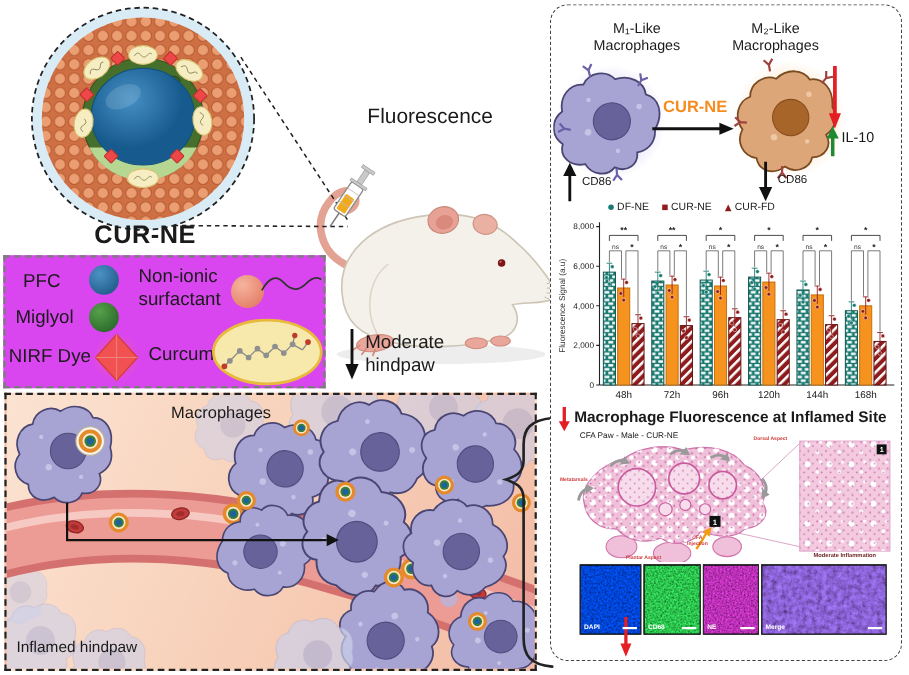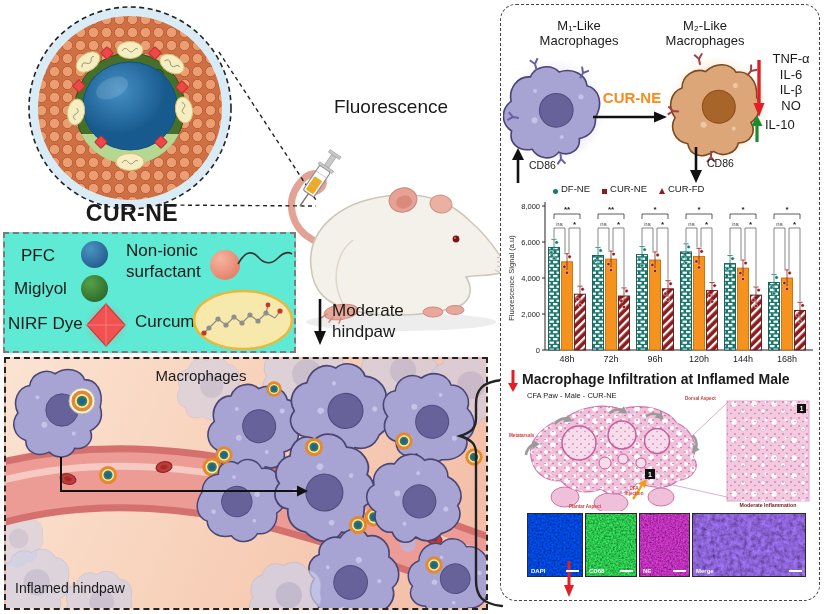--- a/index.html
+++ b/index.html
@@ -13,21 +13,21 @@
   .leg-txt{font-size:17px}
   .rat-title{font-size:19px;line-height:22px}
   .hind-txt{font-size:17px;line-height:21px}
   .tp-title{font-size:15px;line-height:17px;font-weight:normal}
   .tp-cap{font-size:14px}
   .m-title{font-size:13px;line-height:15px}
   .curne{color:#f68b1f;font-weight:bold;font-size:15px}
   .cd86{font-size:10.5px}
   .cyt{font-size:13px;line-height:15.5px}
   .chart-leg{display:flex;gap:12px;align-items:center;font-size:9.5px}
-  .chart-leg .it{display:flex;align-items:flex-end;gap:3px}
+  .chart-leg .it{display:flex;align-items:center;gap:3px}
   .mk{width:5px;height:5px;display:inline-block}
   .mk.circle{border-radius:50%}
   .mk.triangle{width:0;height:0;border-left:3.5px solid transparent;border-right:3.5px solid transparent;border-bottom:6px solid #8e1c1c;background:none!important}
   .inf-title{font-weight:bold;font-size:14px;white-space:nowrap}
   .histo-cap{font-weight:normal;font-size:7.5px}
   .hlbl{font-size:4.6px;color:#cf3a3a;font-weight:bold;line-height:5px}
   .hlbl.dark{color:#6b1d1d}
   .fl-box{position:absolute;overflow:hidden;background:#000;border:1px solid #2a2a2a}
   .fl-lbl{position:absolute;left:3px;bottom:2px;color:#fff;font-size:6px;font-weight:bold;z-index:2}
   .fl-sb{position:absolute;right:3px;bottom:4px;width:13px;height:2.2px;background:#fff;z-index:2}
@@ -164,21 +164,21 @@
       <rect x="-4.5" y="-4.5" width="9" height="9" rx="1" transform="translate(85,53) rotate(45)"></rect>
       <rect x="-4.5" y="-4.5" width="9" height="9" rx="1" transform="translate(133,53) rotate(45)"></rect>
       <rect x="-4.5" y="-4.5" width="9" height="9" rx="1" transform="translate(57,86) rotate(45)"></rect>
       <rect x="-4.5" y="-4.5" width="9" height="9" rx="1" transform="translate(160,87) rotate(45)"></rect>
       <rect x="-4.5" y="-4.5" width="9" height="9" rx="1" transform="translate(79,142) rotate(45)"></rect>
       <rect x="-4.5" y="-4.5" width="9" height="9" rx="1" transform="translate(139,142) rotate(45)"></rect>
     </g>
   </svg>
   <div class="abs big-label ctr" style="left:62px;top:200px;width:140px">CUR-NE</div>
 
-  <div class="abs" style="left:3px;top:232px;width:293px;height:121px;border:2px dashed #7c7c7c;background:#5eead4">
+  <div class="abs" style="left:3px;top:232px;width:293px;height:121px;border:2px dashed #7c7c7c;background:#d946ef">
     <div class="abs leg-txt" style="left:16px;top:12px">PFC</div>
     <span class="abs sphere" style="left:76px;top:7px;width:27px;height:27px;background:radial-gradient(circle at 35% 30%,#4b92c4,#174f7c)"></span>
     <div class="abs leg-txt" style="left:121px;top:6px;line-height:21px">
       <div>Non-ionic</div>
       <div>surfactant</div>
     </div>
     <span class="abs sphere" style="left:205px;top:16px;width:30px;height:30px;background:radial-gradient(circle at 35% 30%,#f6b49e,#e0715a)"></span>
     <svg class="abs" style="left:231px;top:10px" width="58" height="30">
         <path d="M2,20 q10,-18 20,-7 q10,11 20,1 q8,-8 14,-4" stroke="#333" stroke-width="1.6" fill="none"></path>
       </svg>
@@ -384,26 +384,20 @@
     <svg class="abs" style="left:188px;top:140px" width="14" height="40">
       <line x1="7" y1="2" x2="7" y2="26" stroke="#111" stroke-width="2.6"></line>
         <polygon points="1,25 13,25 7,38" fill="#111"></polygon>
     </svg>
     <div class="abs cd86" style="left:206px;top:152px">CD86</div>
 
     <svg class="abs" style="left:252px;top:54px" width="12" height="60">
       <line x1="6" y1="1" x2="6" y2="45" stroke="#e31e24" stroke-width="3.4"></line>
         <polygon points="0.5,44 11.5,44 6,58" fill="#e31e24"></polygon>
     </svg>
-    <div class="abs cyt ctr" style="left:262px;top:46px;width:56px">
-      <div>TNF-α</div>
-      <div>IL-6</div>
-      <div>IL-β</div>
-      <div>NO</div>
-    </div>
     <svg class="abs" style="left:250px;top:110px" width="12" height="28">
       <line x1="6" y1="27" x2="6" y2="10" stroke="#1e8a31" stroke-width="3.2"></line>
         <polygon points="0.5,11 11.5,11 6,0" fill="#1e8a31"></polygon>
     </svg>
     <div class="abs cyt" style="left:264px;top:112px;width:54px">IL-10</div>
 
     <div class="abs chart-leg" style="left:52px;top:178px">
       <span class="it">
           <span class="mk circle" style="background: rgb(23, 121, 111);"></span>
           <span>DF-NE</span>
@@ -595,21 +589,21 @@
           <text x="276.5" y="29" font-size="6" text-anchor="middle" fill="#333">ns</text>
           <path d="M 286,72 V31 H 297 V104.4" stroke="#555" fill="none" stroke-width=".7"></path>
           <text x="291.5" y="30" font-size="8" font-weight="bold" text-anchor="middle" fill="#222">*</text>
         </svg>
       </div>
 
     <svg class="abs" style="left:6px;top:364px" width="12" height="24">
       <line x1="6" y1="1" x2="6" y2="15" stroke="#e31e24" stroke-width="3"></line>
         <polygon points="1,14 11,14 6,23" fill="#e31e24"></polygon>
     </svg>
-    <div class="abs inf-title" style="left:21px;top:366px">Macrophage Infiltration at Inflamed Male</div>
+    <div class="abs inf-title" style="left:21px;top:366px">Macrophage Fluorescence at Inflamed Site</div>
     <div class="abs histo-cap" style="left:26px;top:386px">CFA Paw - Male - CUR-NE</div>
 
     <svg class="abs" style="left:8px;top:394px" width="304" height="112" viewBox="0 0 304 112">
       <line x1="146" y1="72" x2="218" y2="4" stroke="#d9a6c4" stroke-width=".9"></line>
       <line x1="146" y1="82" x2="218" y2="98" stroke="#d9a6c4" stroke-width=".9"></line>
       <g transform="translate(6,2)">
         <g>
           <ellipse cx="50" cy="96" rx="14" ry="10" fill="#f0c0da" stroke="#cf74ab"></ellipse>
           <ellipse cx="96" cy="102" rx="17" ry="10" fill="#f0c0da" stroke="#cf74ab"></ellipse>
           <ellipse cx="146" cy="96" rx="13" ry="9" fill="#f0c0da" stroke="#cf74ab"></ellipse>

